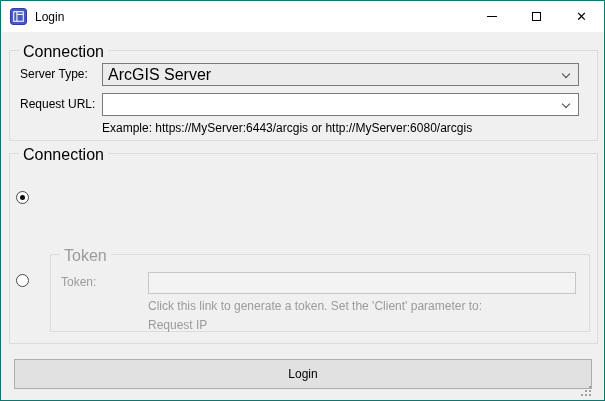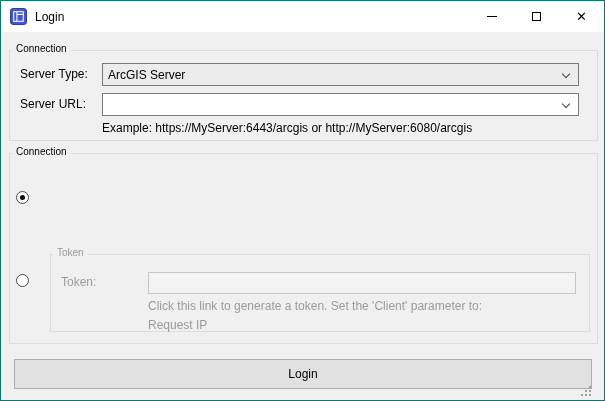--- a/index.html
+++ b/index.html
@@ -16,29 +16,29 @@
   .app-icon { margin-left:9px; width:17px; height:17px; flex:0 0 auto; }
   .title-text { margin-left:8px; font-size:12px; color:#000; }
   .win-controls { margin-left:auto; display:flex; height:100%; }
   .win-btn { width:45px; height:100%; display:flex; align-items:center; justify-content:center; cursor:default; }
   .glyph-min { width:10px; height:1px; background:#000; }
   .glyph-max { width:9px; height:9px; border:1px solid #000; background:transparent; }
   .glyph-close { font-size:13px; line-height:1; color:#000; }
   
   .groupbox { position:absolute; border:1px solid #dcdcdc; }
   .groupbox > .legend {
-    position:absolute; top:-8px; left:2px; background:#f0f0f0; padding:0 4px;
-    font-size:10px; white-space:nowrap;
+    position:absolute; top:-8px; left:9px; background:#f0f0f0; padding:0 4px;
+    font-size:16px; white-space:nowrap;
   }
   .lbl { position:absolute; white-space:nowrap;text-align:right; }
   .gray { color:#9b9b9b; }
   
   .combo {
     position:absolute; height:23px; border:1px solid #7a7a7a; background:#fff;
-    display:flex; align-items:center; padding:0 26px 0 5px; font-size:12px;
+    display:flex; align-items:center; padding:0 26px 0 5px; font-size:16px;
   }
   .combo.grayfill { background:#ececec; }
   .chevron {
     position:absolute; right:9px; top:7px; width:6px; height:6px;
     border-right:1px solid #444; border-bottom:1px solid #444;
     transform:rotate(45deg);
   }
   .text-input {
     position:absolute; height:22px; border:1px solid #7a7a7a; background:#fff;
     font-family:"Liberation Sans", sans-serif; font-size:12px; padding:0 4px; outline:none;
@@ -98,21 +98,21 @@
 
   <div class="groupbox" style="left:8px; top:49px; width:589px; height:91px;">
     <span class="legend">Connection</span>
 
     <span class="lbl" style="left:10px; top:16px;">Server Type:</span>
     <div class="combo grayfill" style="left:92px; top:12px; width:477px;">
       <span>ArcGIS Server</span>
       <span class="chevron"></span>
     </div>
 
-    <span class="lbl" style="left:10px; top:46px;">Server URL:</span>
+    <span class="lbl" style="left:10px; top:46px;">Request URL:</span>
     <div class="combo" style="left:92px; top:42px; width:477px;">
       <span class="chevron"></span>
     </div>
 
     <span class="lbl" style="left:92px; top:70px;">Example: https://MyServer:6443/arcgis or http://MyServer:6080/arcgis</span>
   </div>
 
   <div class="groupbox" style="left:8px; top:152px; width:589px; height:191px;">
     <span class="legend">Connection</span>
 

